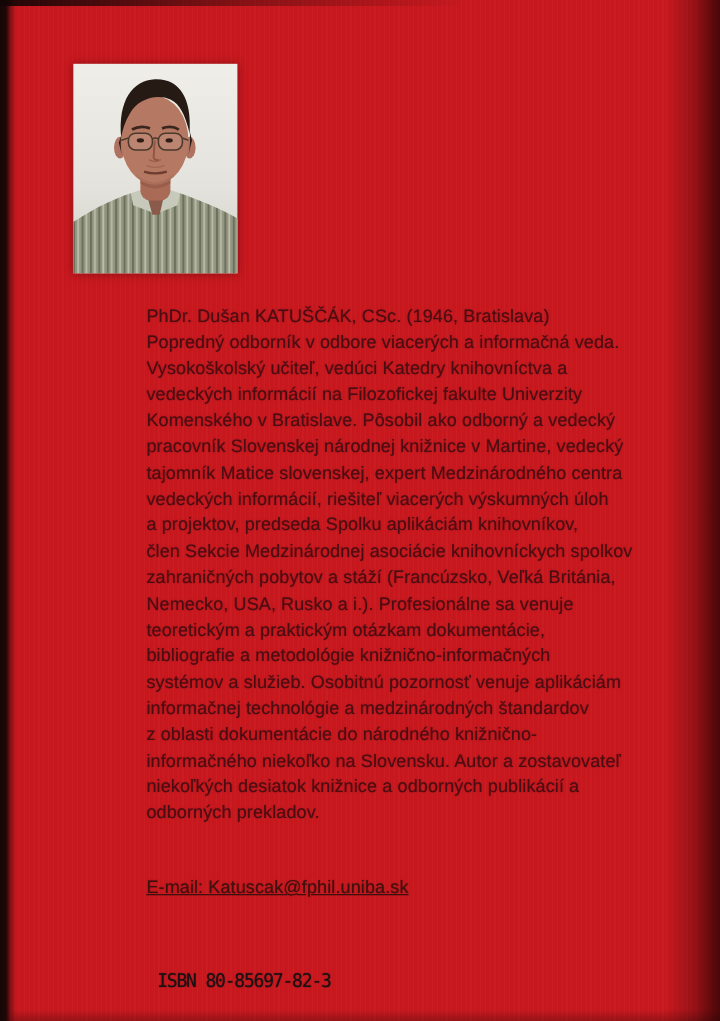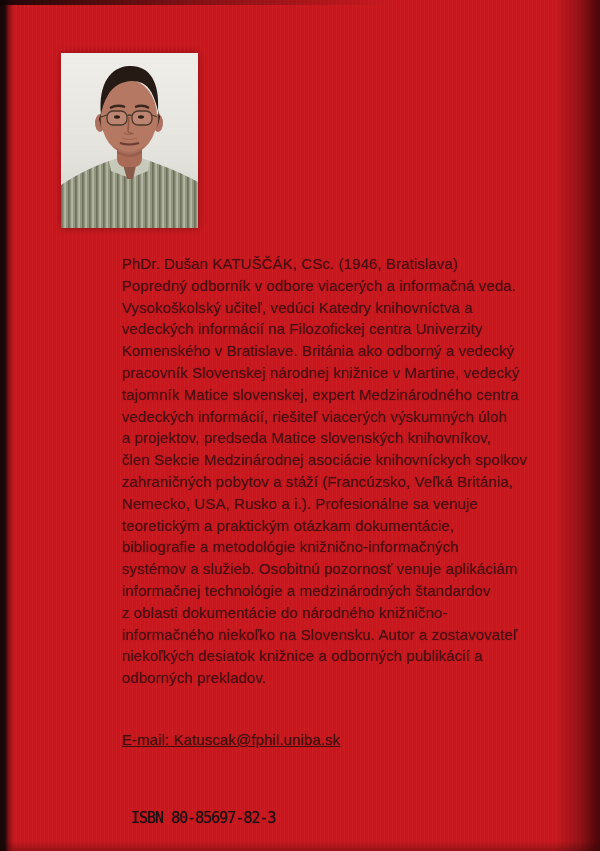--- a/index.html
+++ b/index.html
@@ -118,26 +118,26 @@
       <path d="M61,85 Q68,88 76,85" stroke="#9a5c47" stroke-width="1.2" fill="none" opacity="0.6"></path>
 
       <path d="M52,92 Q68,106 84,92 Q78,102 68,103 Q58,102 52,92 Z" fill="#a06651" opacity="0.5"></path>
     </svg>
   </div>
 
   <div class="bio">
       <div class="bio-line">PhDr. Dušan KATUŠČÁK, CSc. (1946, Bratislava)</div>
       <div class="bio-line">Popredný odborník v odbore viacerých a informačná veda.</div>
       <div class="bio-line">Vysokoškolský učiteľ, vedúci Katedry knihovníctva a</div>
-      <div class="bio-line">vedeckých informácií na Filozofickej centra Univerzity</div>
-      <div class="bio-line">Komenského v Bratislave. Británia ako odborný a vedecký</div>
+      <div class="bio-line">vedeckých informácií na Filozofickej fakulte Univerzity</div>
+      <div class="bio-line">Komenského v Bratislave. Pôsobil ako odborný a vedecký</div>
       <div class="bio-line">pracovník Slovenskej národnej knižnice v Martine, vedecký</div>
       <div class="bio-line">tajomník Matice slovenskej, expert Medzinárodného centra</div>
       <div class="bio-line">vedeckých informácií, riešiteľ viacerých výskumných úloh</div>
-      <div class="bio-line">a projektov, predseda Matice slovenských knihovníkov,</div>
+      <div class="bio-line">a projektov, predseda Spolku aplikáciám knihovníkov,</div>
       <div class="bio-line">člen Sekcie Medzinárodnej asociácie knihovníckych spolkov</div>
       <div class="bio-line">zahraničných pobytov a stáží (Francúzsko, Veľká Británia,</div>
       <div class="bio-line">Nemecko, USA, Rusko a i.). Profesionálne sa venuje</div>
       <div class="bio-line">teoretickým a praktickým otázkam dokumentácie,</div>
       <div class="bio-line">bibliografie a metodológie knižnično-informačných</div>
       <div class="bio-line">systémov a služieb. Osobitnú pozornosť venuje aplikáciám</div>
       <div class="bio-line">informačnej technológie a medzinárodných štandardov</div>
       <div class="bio-line">z oblasti dokumentácie do národného knižnično-</div>
       <div class="bio-line">informačného niekoľko na Slovensku. Autor a zostavovateľ</div>
       <div class="bio-line">niekoľkých desiatok knižnice a odborných publikácií a</div>

